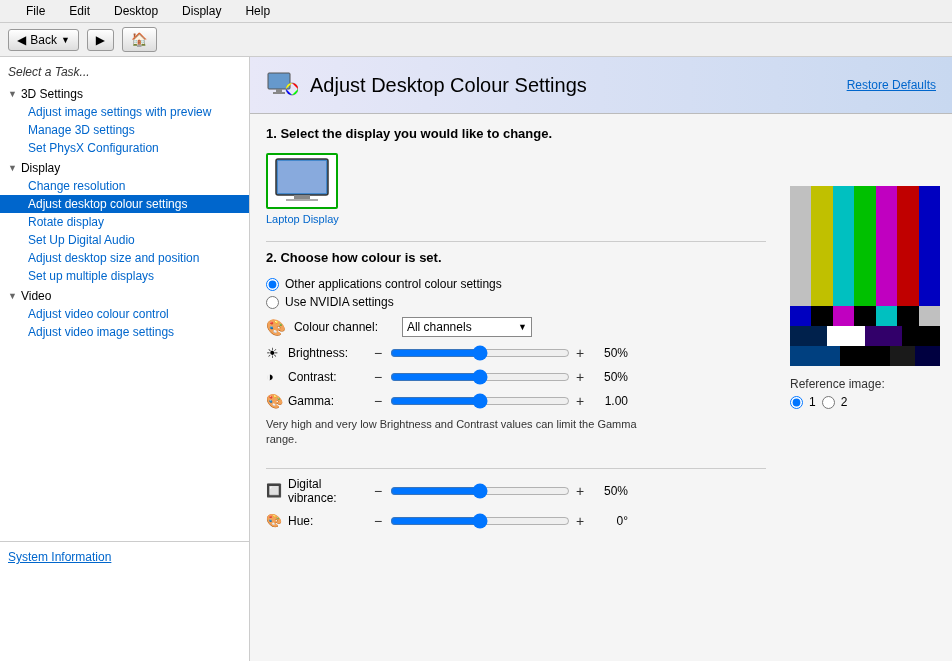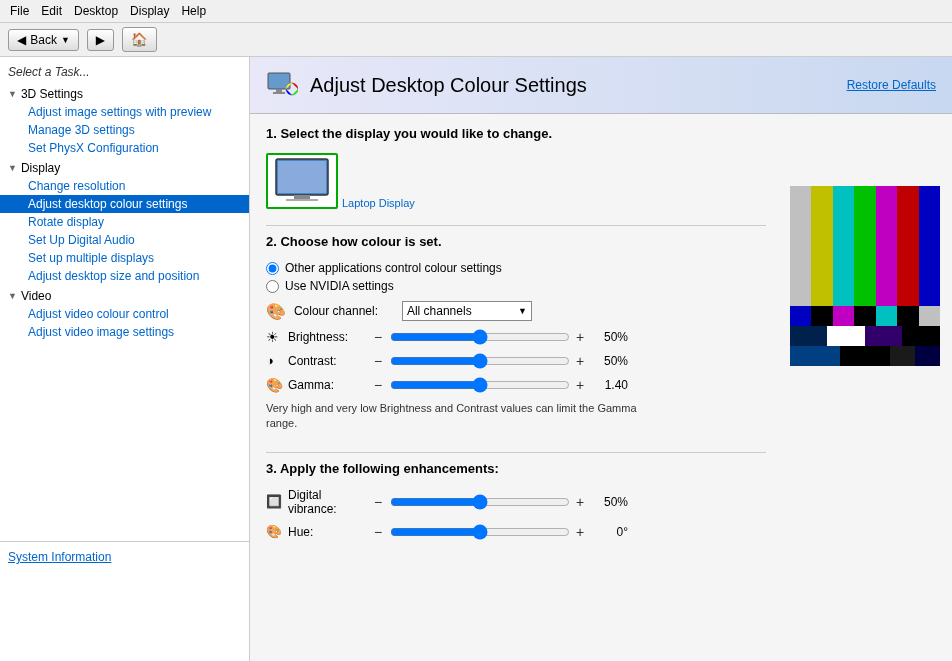--- a/index.html
+++ b/index.html
@@ -1,19 +1,19 @@
 <!DOCTYPE html>
 <html><head>
   <meta charset="utf-8">
   <style>
     * { box-sizing: border-box; margin: 0; padding: 0; }
     body { font-family: 'Segoe UI', Tahoma, Arial, sans-serif; font-size: 12px; background: #f0f0f0; width: 952px; height: 661px; overflow: hidden; }
 
     
-    .menubar { background: #f0f0f0; padding: 2px 4px; border-bottom: 1px solid #ccc; display: flex; }
+    .menubar { background: #f0f0f0; padding: 2px 20px; border-bottom: 1px solid #ccc; display: flex; gap: 12px; }
     .menubar span { cursor: pointer; padding: 2px 6px; font-size: 12px; }
 
     
     .toolbar { background: #f0f0f0; padding: 4px 8px; border-bottom: 1px solid #ccc; display: flex; align-items: center; gap: 8px; }
     .toolbar-btn { display: flex; align-items: center; gap: 4px; background: linear-gradient(to bottom, #fff, #ddd); border: 1px solid #999; border-radius: 3px; padding: 3px 8px; cursor: pointer; font-size: 12px; }
     .toolbar-btn .arrow { font-size: 9px; }
     .home-btn { background: linear-gradient(to bottom, #fff, #ddd); border: 1px solid #999; border-radius: 3px; padding: 4px 8px; cursor: pointer; }
 
     
     .main-layout { display: flex; height: calc(661px - 56px); }
@@ -36,21 +36,21 @@
     .content-desc { padding: 8px 16px; font-size: 12px; color: #333; background: #f5f5f5; border-bottom: 1px solid #ddd; }
 
     
     .content-body { display: flex; }
     .content-left { flex: 1; padding: 12px 16px; }
     .content-right { width: 170px; padding: 12px 8px; }
 
     
     .section-title { font-size: 13px; font-weight: bold; color: #000; margin-bottom: 12px; }
     .display-selector { display: flex; gap: 12px; margin-bottom: 16px; }
-    .display-item { display: flex; flex-direction: row; align-items: flex-end; gap: 4px; cursor: pointer; }
+    .display-item { display: flex; flex-direction: column; align-items: flex-start; gap: 4px; cursor: pointer; }
     .display-icon { width: 72px; height: 56px; border: 2px solid #00aa00; border-radius: 2px; display: flex; align-items: center; justify-content: center; background: #fff; position: relative; }
     .monitor-svg { width: 60px; height: 48px; }
     .display-label { font-size: 11px; color: #0066cc; text-align: center; }
 
     
     .section2 { margin-bottom: 20px; }
     .radio-row { display: flex; align-items: flex-end; gap: 6px; margin-bottom: 4px; }
     .radio-row input[type=radio] { cursor: pointer; }
     .radio-row label { font-size: 12px; color: #000; cursor: pointer; }
 
@@ -127,22 +127,22 @@
 
     <div class="sidebar-group">
       <div class="sidebar-group-header">
         <span class="tri">▼</span>
         <span>Display</span>
       </div>
       <div class="sidebar-item">Change resolution</div>
       <div class="sidebar-item active">Adjust desktop colour settings</div>
       <div class="sidebar-item">Rotate display</div>
       <div class="sidebar-item">Set Up Digital Audio</div>
+      <div class="sidebar-item">Adjust desktop size and position</div>
       <div class="sidebar-item">Set up multiple displays</div>
-      <div class="sidebar-item">Adjust desktop size and position</div>
     </div>
 
     <div class="sidebar-group">
       <div class="sidebar-group-header">
         <span class="tri">▼</span>
         <span>Video</span>
       </div>
       <div class="sidebar-item">Adjust video colour control</div>
       <div class="sidebar-item">Adjust video image settings</div>
     </div>
@@ -237,30 +237,29 @@
           </div>
 
           <div class="slider-row">
             <span class="slider-icon" style="font-size:14px;">🎨</span>
             <span class="slider-label">Gamma:</span>
             <span class="slider-minus">−</span>
             <div class="slider-track">
               <input type="range" min="0" max="200" value="100" style="">
             </div>
             <span class="slider-plus">+</span>
-            <span class="slider-value">1.40</span>
+            <span class="slider-value">1.00</span>
           </div>
 
           <div class="warning-text">Very high and very low Brightness and Contrast values can limit the Gamma range.</div>
         </div>
 
         <div class="divider"></div>
 
         <div class="section3">
-          <div class="section-title">3. Apply the following enhancements:</div>
 
           <div class="slider-row">
             <span class="slider-icon" style="font-size:13px;">🔲</span>
             <span class="slider-label">Digital vibrance:</span>
             <span class="slider-minus">−</span>
             <div class="slider-track">
               <input type="range" min="0" max="100" value="50" style="">
             </div>
             <span class="slider-plus">+</span>
             <span class="slider-value">50%</span>
@@ -307,17 +306,26 @@
             <rect x="75" y="140" width="37" height="20" fill="#32006a"></rect>
             <rect x="112" y="140" width="38" height="20" fill="#000000"></rect>
 
             <rect x="0" y="160" width="50" height="20" fill="#004080"></rect>
             <rect x="50" y="160" width="50" height="20" fill="#000000"></rect>
             <rect x="100" y="160" width="25" height="20" fill="#1a1a1a"></rect>
             <rect x="125" y="160" width="25" height="20" fill="#000040"></rect>
           </svg>
         </div>
 
+        <div class="ref-image-section" style="margin-top:8px;">
+          <span class="ref-label">Reference image:</span>
+          <div class="ref-radio-row" style="margin-top:4px;">
+            <input type="radio" name="ref-img" id="ref1" checked="" style="">
+            <label for="ref1">1</label>
+            <input type="radio" name="ref-img" id="ref2" style="">
+            <label for="ref2">2</label>
+          </div>
+        </div>
 
       </div>
     </div>
   </div>
 </div>
 
 </body></html>

